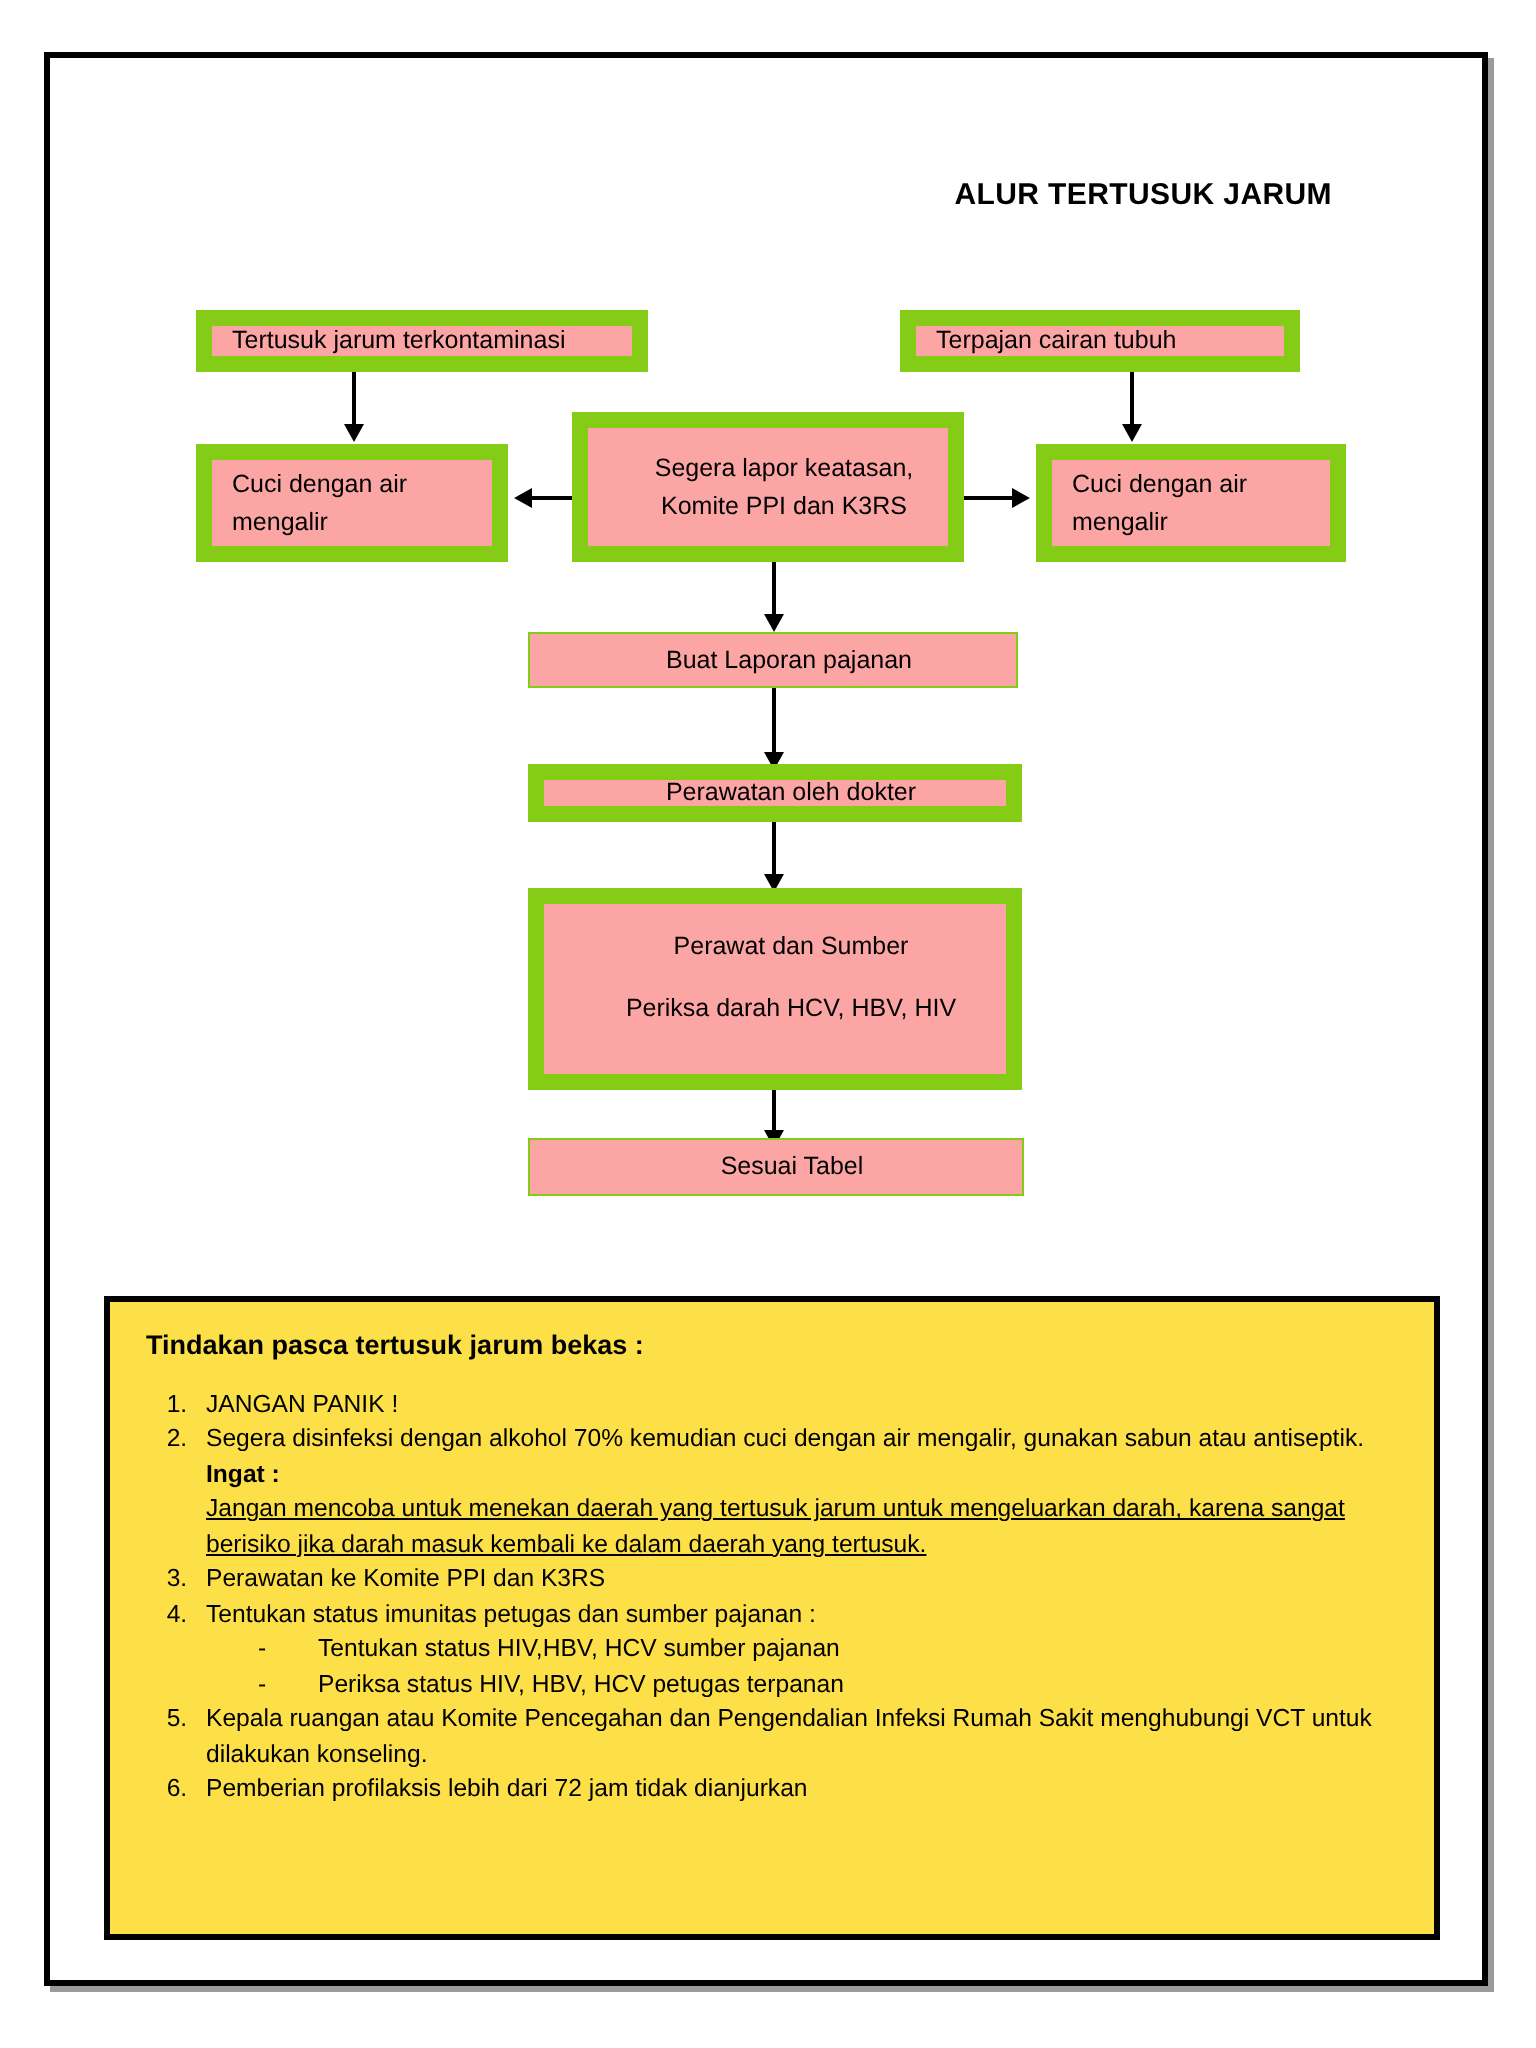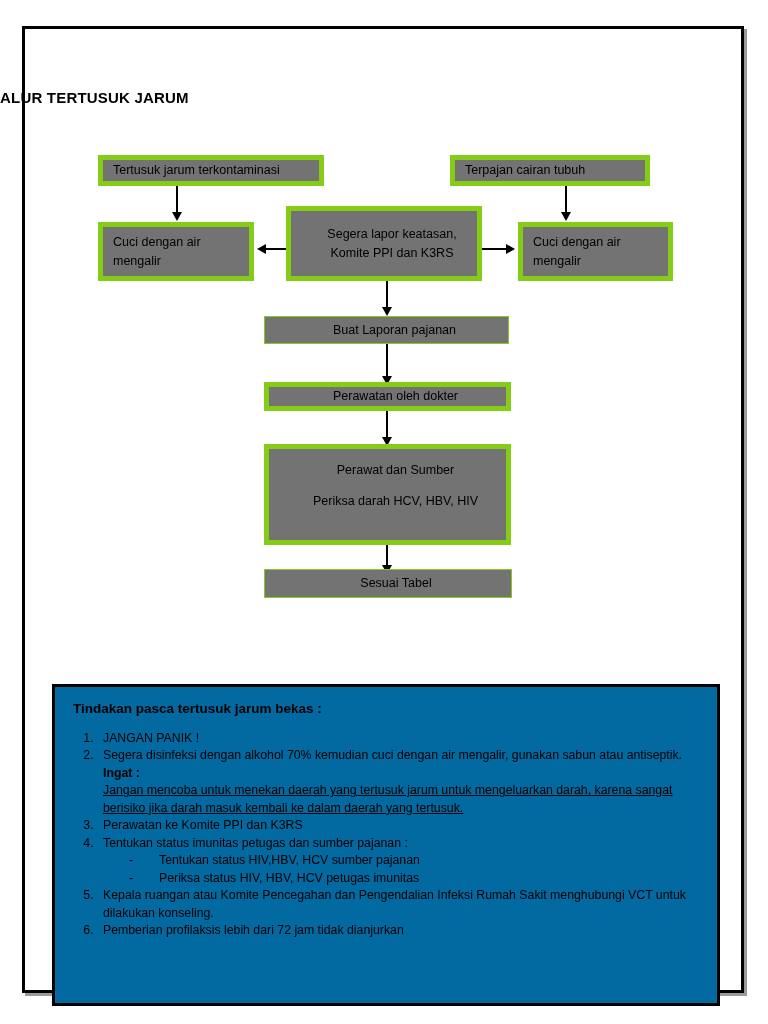--- a/index.html
+++ b/index.html
@@ -35,32 +35,32 @@
     width: 768px;
     height: 1024px;
   }
 
   
   #title {
     position: absolute;
     left: 0;
     top: 89px;
     width: 666px;
-    text-align: left;
+    text-align: right;
     font-size: 15px;
     font-weight: bold;
     letter-spacing: 0.2px;
   }
 
   
   .fbox {
     position: absolute;
     box-sizing: border-box;
-    background: #737373;
-    border: 5px solid #84cc16;
+    background: #fca5a5;
+    border: 8px solid #84cc16;
     display: flex;
     flex-direction: column;
     justify-content: center;
     font-size: 12.5px;
     line-height: 1.45;
     z-index: 3;
   }
   .fbox.thin { border-width: 1px; }
   .fbox.pad-l { padding-left: 10px; text-align: left; align-items: flex-start; }
   .fbox.ctr   { align-items: center; text-align: center; padding-left: 16px; }
@@ -107,23 +107,22 @@
 
   
   #notes {
     position: absolute;
     left: 52px;
     top: 648px;
     width: 668px;
     height: 322px;
     box-sizing: border-box;
     border: 3px solid #000000;
-    background: #0369a1;
+    background: #fde047;
     padding: 14px 0 0 14px;
-    margin-top: 36px;
   }
   #notes-heading {
     font-size: 13.5px;
     font-weight: bold;
     margin: 0 0 14px 4px;
   }
   ol.notes-list {
     margin: 0;
     padding-left: 28px;
     font-size: 12.3px;
@@ -249,21 +248,21 @@
 
       <li>
         <span>Tentukan status imunitas petugas dan sumber pajanan :</span>
         <ul class="dashlist">
           <li>
             <span class="dash">-</span>
             <span>Tentukan status HIV,HBV, HCV sumber pajanan</span>
           </li>
           <li>
             <span class="dash">-</span>
-            <span>Periksa status HIV, HBV, HCV petugas imunitas</span>
+            <span>Periksa status HIV, HBV, HCV petugas terpanan</span>
           </li>
         </ul>
       </li>
 
       <li>
         <span>Kepala ruangan atau Komite Pencegahan dan Pengendalian Infeksi Rumah Sakit menghubungi VCT untuk dilakukan konseling.</span>
       </li>
 
       <li>
         <span>Pemberian profilaksis lebih dari 72 jam tidak dianjurkan</span>

